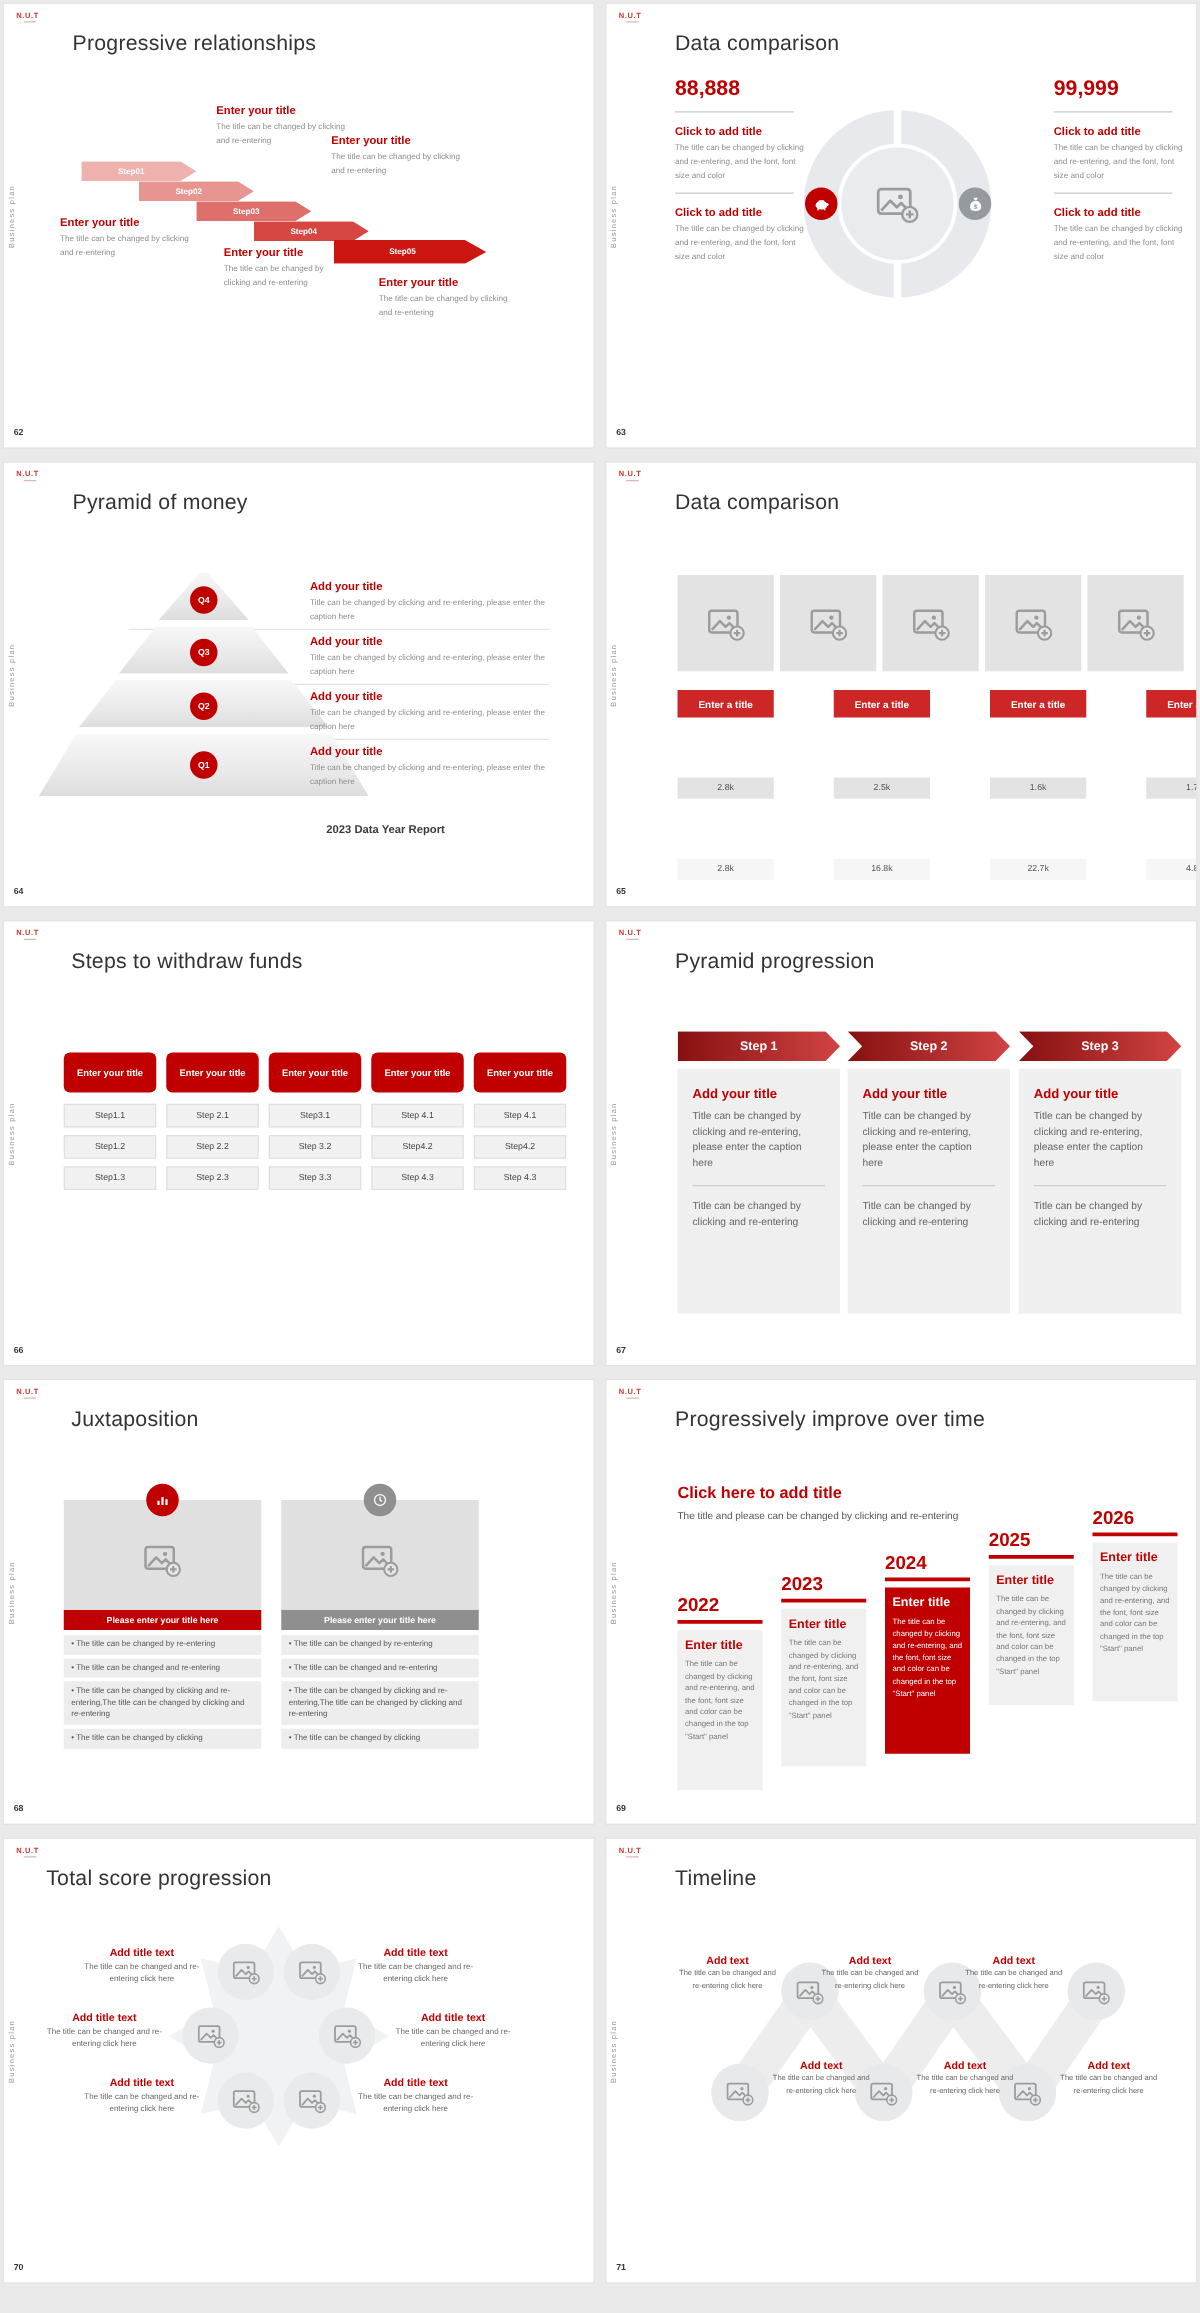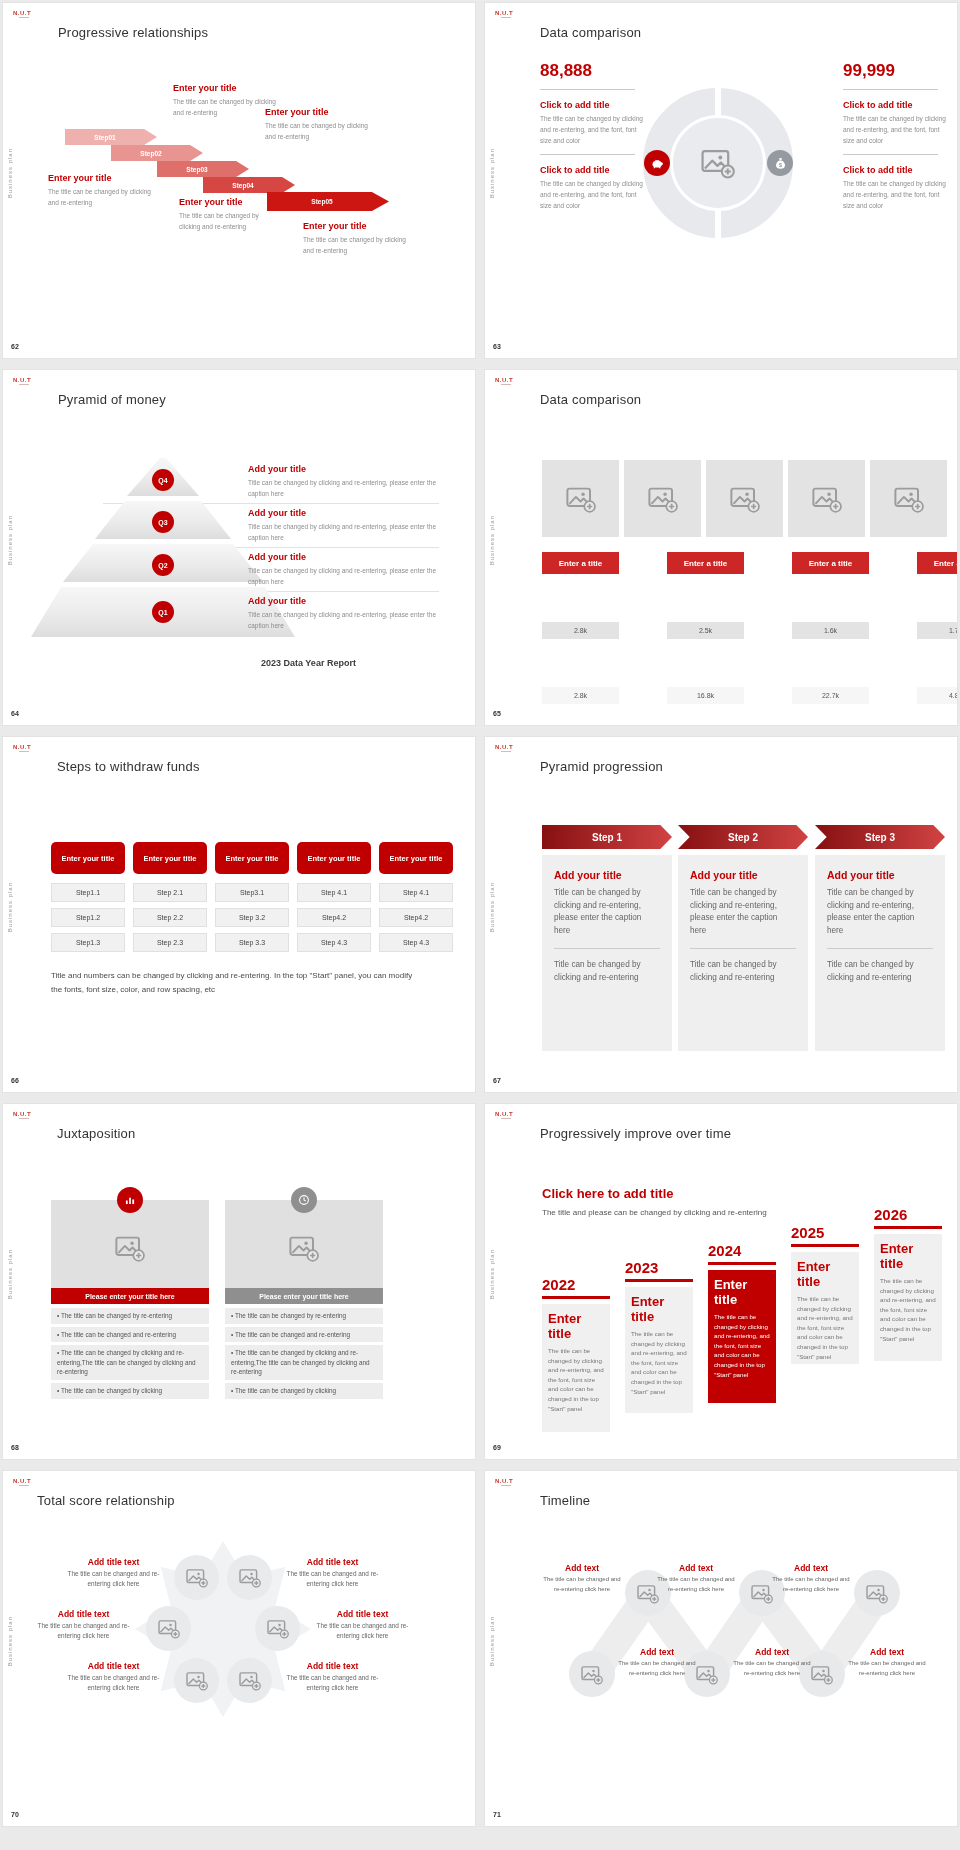--- a/index.html
+++ b/index.html
@@ -3,21 +3,21 @@
 <meta charset="utf-8">
 <style>
   html,body{margin:0;padding:0;}
   body{width:960px;height:1850px;background:#eaeaea;font-family:"Liberation Sans",sans-serif;}
   .grid{display:grid;grid-template-columns:472px 472px;gap:12px 10px;padding:3px;}
   .slide{position:relative;width:472px;height:355px;background:#fff;overflow:hidden;outline:1px solid #e3e3e3;}
   .logo{position:absolute;left:10px;top:7px;color:#c5392f;font-size:6px;font-weight:bold;letter-spacing:.5px;line-height:1;}
   .logosub{position:absolute;left:16px;top:14px;width:10px;height:1px;background:#d8b9b6;}
   .vlabel{position:absolute;left:4px;top:145px;writing-mode:vertical-rl;transform:rotate(180deg);font-size:6px;color:#999;letter-spacing:1px;}
   .pagenum{position:absolute;left:8px;bottom:8px;font-size:7px;font-weight:bold;color:#333;}
-  .stitle{position:absolute;left:55px;top:22px;margin:0;font-size:13px;font-weight:400;color:#333;letter-spacing:.2px;}
+  .stitle{position:absolute;left:55px;top:22px;margin:0;font-size:17px;font-weight:400;color:#333;letter-spacing:.2px;}
   .abs{position:absolute;}
   .small-h{font-size:9px;color:#c00000;font-weight:bold;margin:0 0 3px;}
   .cap{font-size:6.5px;color:#8d8d8d;line-height:1.7;margin:0;}
   
   .sarrow{position:absolute;height:16px;width:92px;clip-path:polygon(0 0,86% 0,100% 50%,86% 100%,0 100%);color:#fff;font-size:6.5px;font-weight:bold;display:flex;align-items:center;justify-content:center;padding-right:12px;box-sizing:border-box;}
   .a1{background:#efb1ae;}.a2{background:#e89592;}.a3{background:#de6f6b;}.a4{background:#d64743;}
   .a5{background:#cb1612;width:122px;height:19px;}
   .tb62{position:absolute;width:110px;}
   
   .bignum{font-size:17px;font-weight:bold;color:#c00000;margin:0 0 8px;}
@@ -66,21 +66,21 @@
   .jbul{margin-top:4px;}
   .jbul div{background:#ededed;padding:3px 6px;font-size:6.4px;color:#555;line-height:1.5;margin-bottom:3px;}
   .jbul div::before{content:"•  ";}
   
   .s69h{position:absolute;left:57px;top:82px;margin:0;font-size:13px;color:#c00000;font-weight:bold;}
   .s69s{position:absolute;left:57px;top:102px;width:235px;font-size:8px;color:#555;line-height:1.7;text-align:justify;}
   .ycol{position:absolute;width:68px;}
   .yr{font-size:15px;font-weight:bold;color:#c00000;margin-bottom:3px;}
   .ybar{height:3px;background:#c00000;margin-bottom:5px;}
   .ycard{background:#f0f0f0;box-sizing:border-box;padding:7px 6px;}
-  .ycard h5{margin:0 0 5px;font-size:13px;color:#c00000;}
+  .ycard h5{margin:0 0 5px;font-size:10px;color:#c00000;}
   .ycard .yb{font-size:6.2px;color:#777;line-height:1.55;}
   .hot .ycard{background:#c00000;}
   .hot .ycard h5,.hot .ycard .yb{color:#fff;}
   
   .star{position:absolute;left:132px;top:70px;width:176px;height:176px;background:#f1f2f3;
     clip-path:polygon(100% 50%,79.6% 62.2%,85.4% 85.4%,62.2% 79.6%,50% 100%,37.8% 79.6%,14.6% 85.4%,20.4% 62.2%,0 50%,20.4% 37.8%,14.6% 14.6%,37.8% 20.4%,50% 0,62.2% 20.4%,85.4% 14.6%,79.6% 37.8%);}
   .pcir{position:absolute;width:45px;height:45px;border-radius:50%;background:#e9eaec;display:flex;align-items:center;justify-content:center;}
   .hx{position:absolute;width:105px;text-align:center;}
   .hx h6{margin:0 0 2px;font-size:8.5px;color:#c00000;}
   .hx p{margin:0;font-size:6.4px;color:#666;line-height:1.6;}
@@ -361,21 +361,20 @@
       <div class="scell">Step 4.1</div>
       <div class="scell">Step4.2</div>
       <div class="scell">Step 4.3</div>
     </div>
     <div class="scol" style="left:376px;">
       <div class="shead">Enter your title</div>
       <div class="scell">Step 4.1</div>
       <div class="scell">Step4.2</div>
       <div class="scell">Step 4.3</div>
     </div>
-    <div class="snote">Title and numbers can be changed by clicking and re-entering. In the top "Start" panel, you can modify the fonts, font size, color, and row spacing, etc</div>
     <div class="pagenum">66</div>
   </div>
 
   <div class="slide">
     <div class="logo">N.U.T</div>
       <div class="logosub"></div>
     <div class="vlabel">Business plan</div>
     <h2 class="stitle">Pyramid progression</h2>
     <div class="tarrow n1" style="left:57px;">
         <span>Step 1</span>
@@ -513,21 +512,21 @@
         <div class="yb">The title can be changed by clicking and re-entering, and the font, font size and color can be changed in the top "Start" panel</div>
       </div>
     </div>
     <div class="pagenum">69</div>
   </div>
 
   <div class="slide">
     <div class="logo">N.U.T</div>
       <div class="logosub"></div>
     <div class="vlabel">Business plan</div>
-    <h2 class="stitle" style="left:34px;">Total score relationship</h2>
+    <h2 class="stitle" style="left:34px;">Total score progression</h2>
     <div class="star"></div>
     <div class="pcir" style="left:171px;top:84px;">
         <span class="imgph" style="width:22px;height:21px;">
           <svg viewBox="0 0 26 24">
             <rect x="1.2" y="3" width="19.6" height="15" rx="1.8" fill="none" stroke="#9c9c9c" stroke-width="1.7"></rect>
             <circle cx="14.8" cy="7.8" r="1.5" fill="#9c9c9c"></circle>
             <path d="M3 16.2 L8.6 10.2 L12.6 14.2 L15.2 11.6 L19 15.4" fill="none" stroke="#9c9c9c" stroke-width="1.7" stroke-linejoin="round"></path>
             <circle cx="20.5" cy="18.5" r="4.6" fill="#e7e8ea" stroke="#9c9c9c" stroke-width="1.5"></circle>
             <path d="M20.5 16.2v4.6M18.2 18.5h4.6" stroke="#9c9c9c" stroke-width="1.5"></path>
           </svg>

